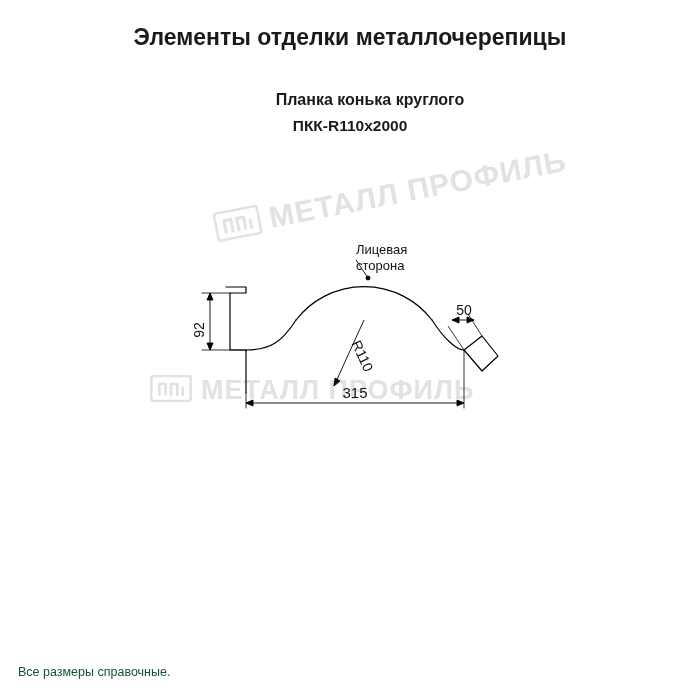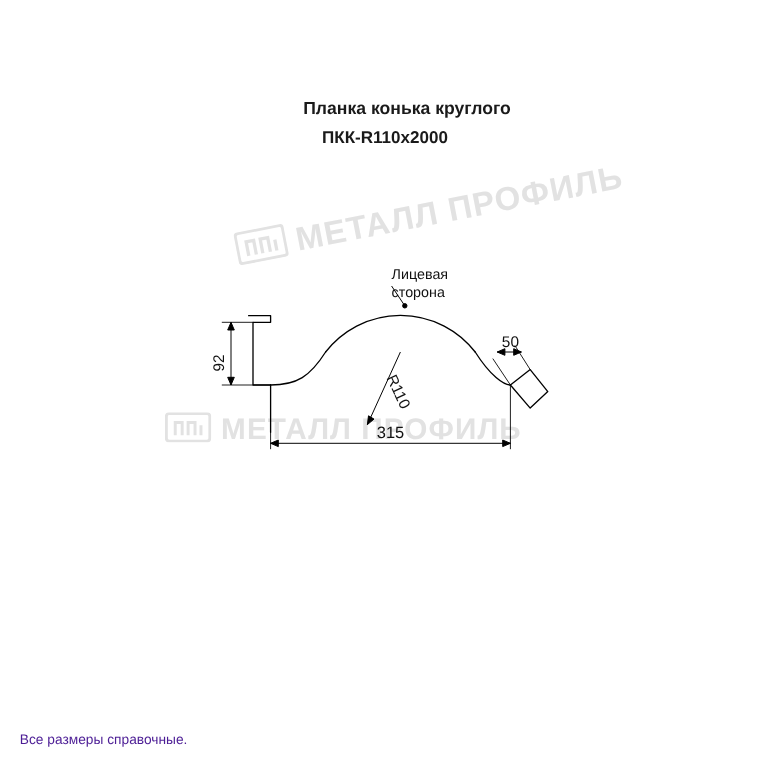--- a/index.html
+++ b/index.html
@@ -57,21 +57,21 @@
     width: 440px;
     height: 250px;
   }
   .footnotes {
     position: absolute;
     left: 18px;
     bottom: 18px;
     width: 660px;
     font-size: 12.5px;
     line-height: 20px;
-    color: #4c1d95;
+    color: #14532d;
   }
   .footnote-line {
     display: block;
   }
   .wm {
     position: absolute;
     pointer-events: none;
     user-select: none;
     color: #e2e2e2;
     font-weight: bold;
@@ -119,20 +119,21 @@
     <span class="wm-logo">
       <svg width="42" height="27" viewBox="0 0 46 30" aria-hidden="true">
         <rect x="1" y="1" width="44" height="28" rx="3" fill="none" stroke="#e2e2e2" stroke-width="3"></rect>
         <path d="M10 23 L10 10 L17 10 L17 23" fill="none" stroke="#e2e2e2" stroke-width="3"></path>
         <path d="M23 23 L23 10 L30 10 L30 23" fill="none" stroke="#e2e2e2" stroke-width="3"></path>
         <path d="M36 23 L36 13" fill="none" stroke="#e2e2e2" stroke-width="3"></path>
       </svg>
     </span><span class="wm-text">МЕТАЛЛ ПРОФИЛЬ</span>
   </div>
 
+  <div class="title">Элементы отделки металлочерепицы</div>
   <div class="subtitle">Планка конька круглого</div>
   <div class="subtitle2">ПКК-R110х2000</div>
 
   <div class="drawing">
     <svg width="440" height="250" viewBox="0 0 440 250" aria-hidden="true">
       <g fill="none" stroke="#000000" stroke-width="1.2" stroke-linejoin="round" stroke-linecap="round">
 
         <path d="M96 97 L116 97 L116 103 L100 103 L100 160 L116 160"></path>
 
         <path d="M116 160 L116 203"></path>

